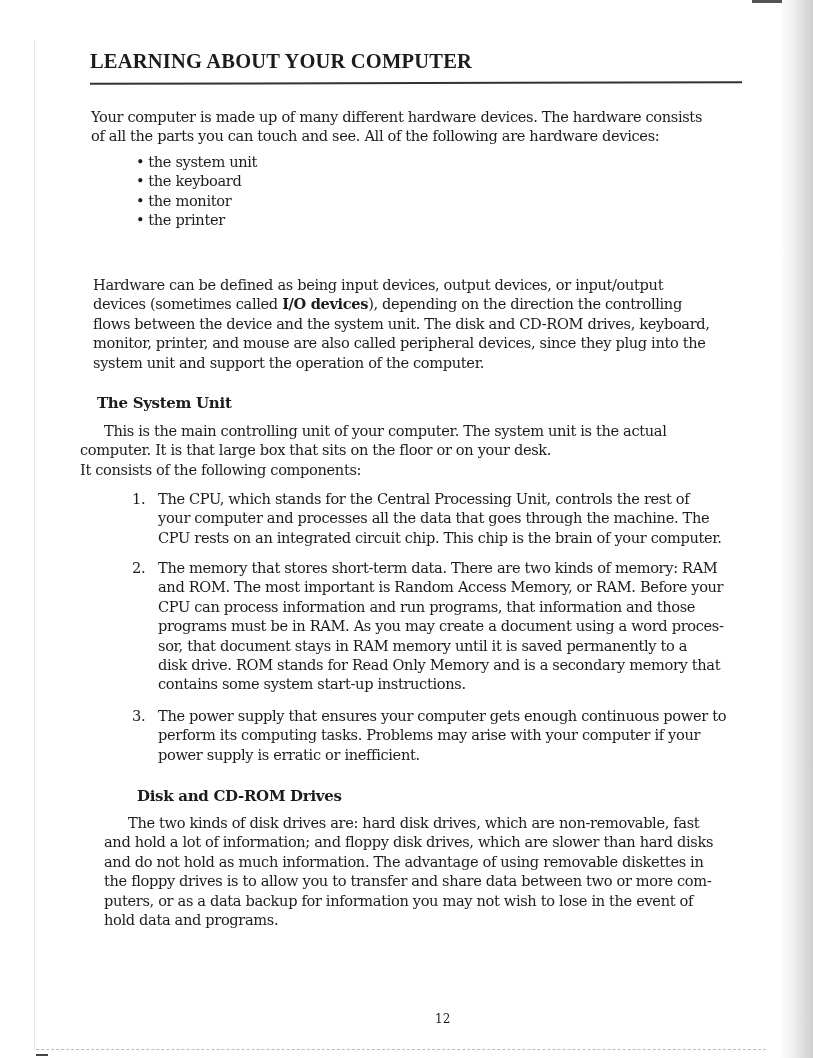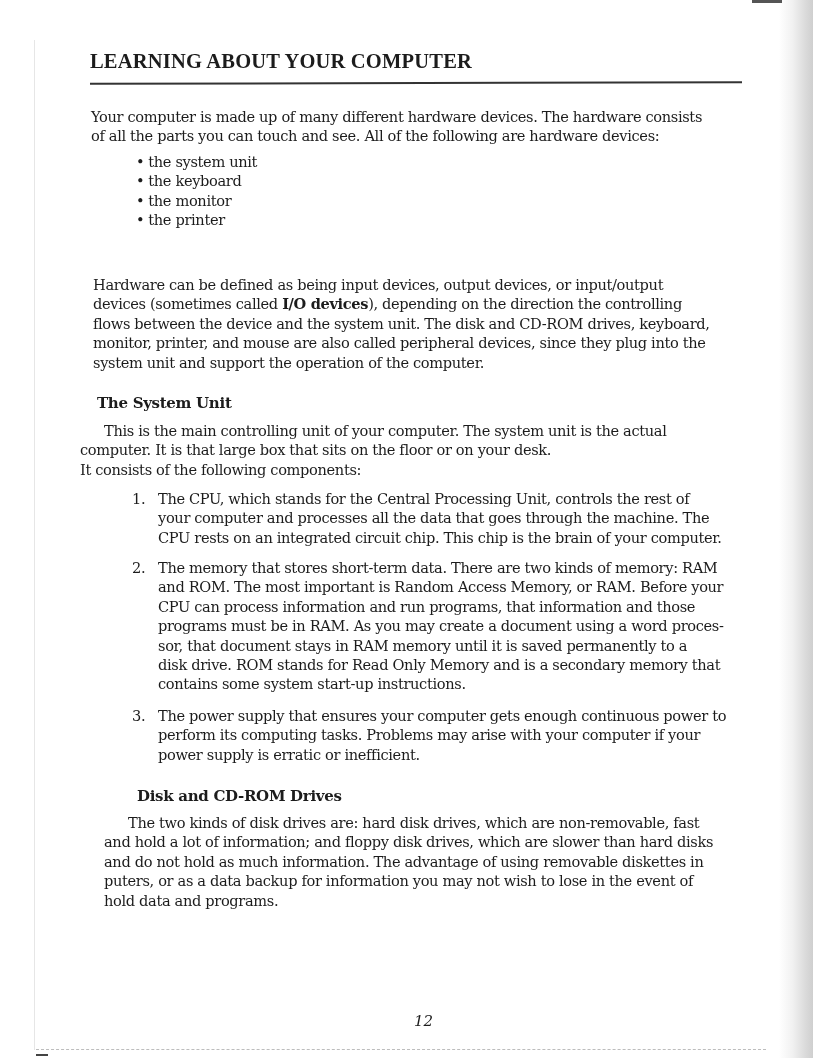--- a/index.html
+++ b/index.html
@@ -44,23 +44,22 @@
     position: absolute; font-size: 15px; font-weight: bold;
     font-family: "DejaVu Serif", serif; letter-spacing: -0.3px;
   }
   .bullets { list-style: none; padding: 0; margin: 0; }
   .bullets li::before { content: "\2022"; margin-right: 4px; }
   .num-item { position: absolute; font-size: 14.6px; line-height: 19.4px; letter-spacing: -0.35px; white-space: nowrap; }
   .num-item .num { position: absolute; left: 0; top: 0; }
   .num-item .body { position: absolute; left: 26px; top: 0; }
   .line { display: block; }
   .page-number {
-    position: absolute; left: 414px; top: 1012px; font-size: 15px;
+    position: absolute; left: 435px; top: 1012px; font-size: 12px;
     font-family: "DejaVu Serif", serif;
-    font-style: italic;
   }
   b { font-weight: bold; margin-top: 39px; }
 </style>
 </head>
 <body>
 
 <div class="page-edge"></div>
 <div class="page-edge-top"></div>
 <div class="left-margin-line"></div>
 <div class="bottom-dash"></div>
@@ -127,17 +126,18 @@
     <span class="line">power supply is erratic or inefficient.</span>
   </div>
 </div>
 
 <div class="heading" style="left:103px; top:787px;margin-left:34px;">Disk and CD-ROM Drives</div>
 
 <div class="text" style="left:104px; top:813px;">
   <span class="line" style="padding-left:24px;">The two kinds of disk drives are: hard disk drives, which are non-removable, fast</span>
   <span class="line">and hold a lot of information; and floppy disk drives, which are slower than hard disks</span>
   <span class="line">and do not hold as much information. The advantage of using removable diskettes in</span>
+  <span class="line">the floppy drives is to allow you to transfer and share data between two or more com-</span>
   <span class="line">puters, or as a data backup for information you may not wish to lose in the event of</span>
   <span class="line">hold data and programs.</span>
 </div>
 
 <div class="page-number">12</div>
 
 </body></html>

